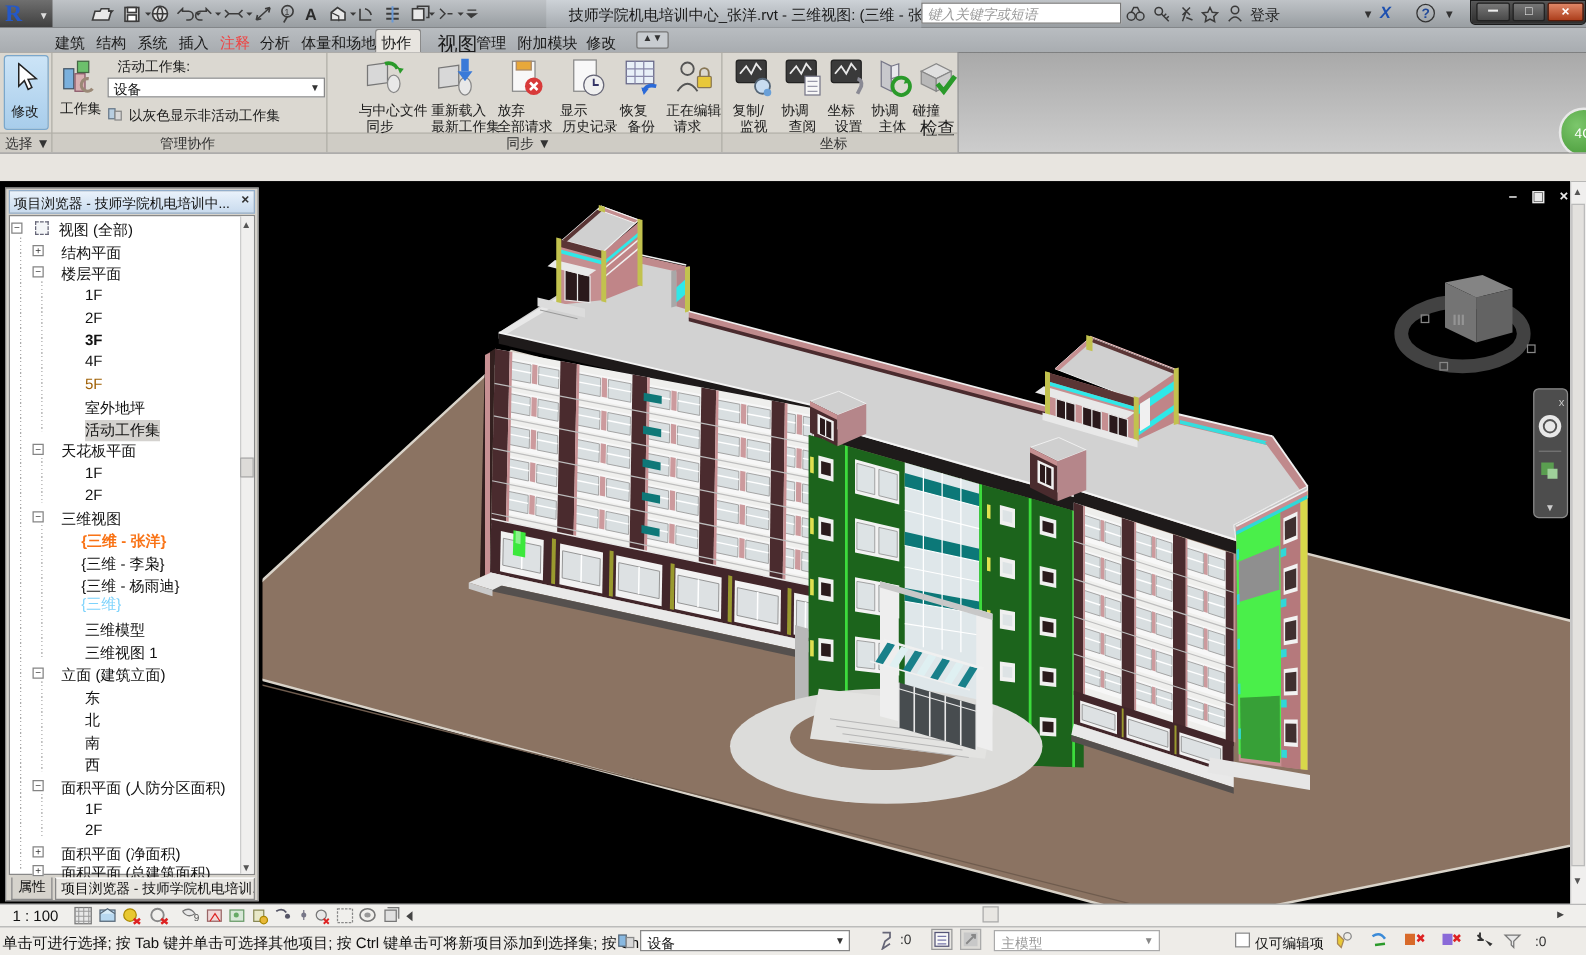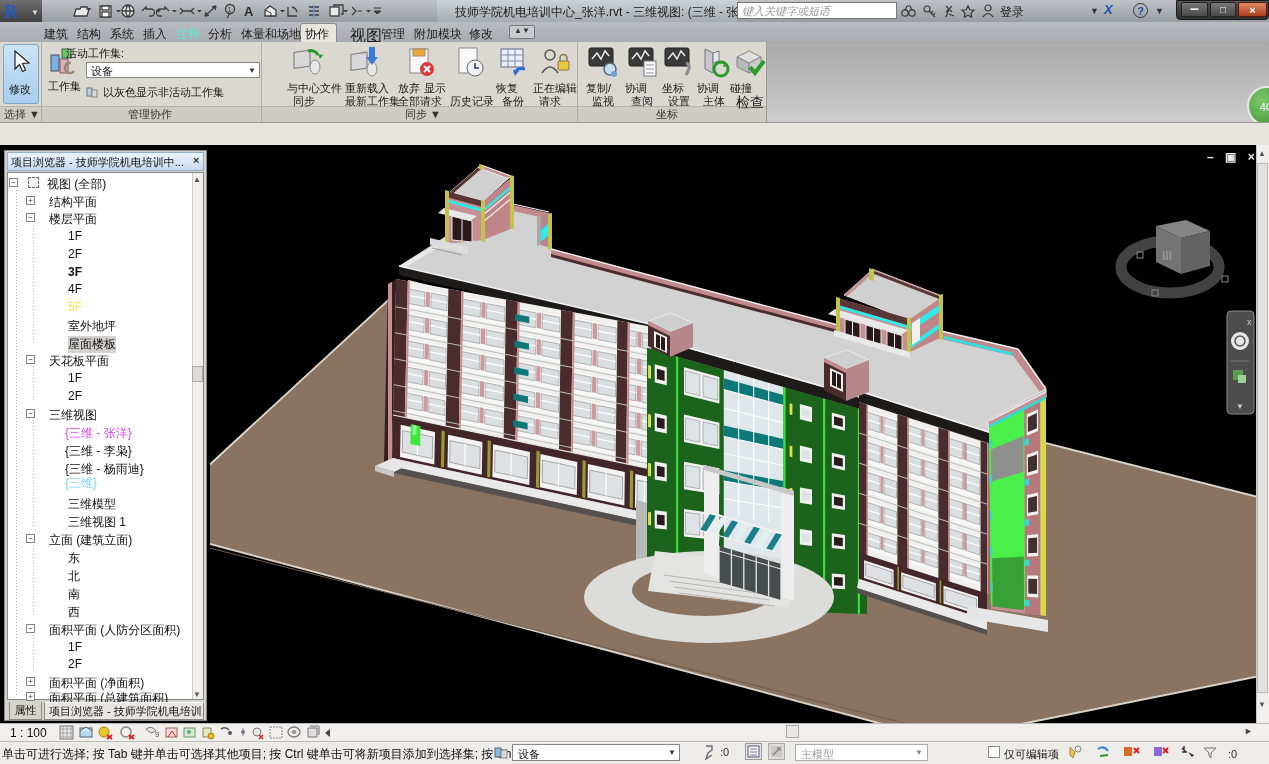--- a/index.html
+++ b/index.html
@@ -73,21 +73,21 @@
 <div class="abs" style="left:1181px;top:2px;width:27px;height:15px;background:linear-gradient(#777,#4a4a4a);border:1px solid #222;border-radius:2px;color:#eee;text-align:center;line-height:11px;font-weight:bold">–</div>
 <div class="abs" style="left:1210px;top:2px;width:26px;height:15px;background:linear-gradient(#777,#4a4a4a);border:1px solid #222;border-radius:2px;color:#eee;text-align:center;font-size:10px;line-height:14px">□</div>
 <div class="abs" style="left:1238px;top:2px;width:29px;height:15px;background:linear-gradient(#e08767,#ad3f1d);border:1px solid #5a1a08;border-radius:2px;color:#fff;text-align:center;font-size:11px;line-height:14px;font-weight:bold">×</div>
 
 <div class="abs" style="left:0;top:22px;width:1269px;height:20px;background:linear-gradient(#b9bdc1,#a8acb0)"></div>
 <div class="abs" style="left:300px;top:23px;width:37px;height:19px;background:#e8e5e0;border:1px solid #8a8a8a;border-bottom:none;border-radius:3px 3px 0 0"></div>
 <div class="abs" style="top:26px;font-size:12px;color:#1a1a1a;white-space:nowrap;left:44px">建筑</div>
 <div class="abs" style="top:26px;font-size:12px;color:#1a1a1a;left:77px">结构</div>
 <div class="abs" style="top:26px;font-size:12px;color:#1a1a1a;left:110px">系统</div>
 <div class="abs" style="top:26px;font-size:12px;color:#1a1a1a;left:143px">插入</div>
-<div class="abs" style="top:26px;font-size:12px;color:#5eead4;left:176px">注释</div>
+<div class="abs" style="top:26px;font-size:12px;color:#ef4444;left:176px">注释</div>
 <div class="abs" style="top:26px;font-size:12px;color:#1a1a1a;left:208px">分析</div>
 <div class="abs" style="top:26px;font-size:12px;color:#1a1a1a;left:241px">体量和场地</div>
 <div class="abs" style="top:26px;font-size:12px;color:#1a1a1a;left:305px">协作</div>
 <div class="abs" style="top:26px;font-size:16px;color:#1a1a1a;left:350px">视图</div>
 <div class="abs" style="top:26px;font-size:12px;color:#1a1a1a;left:381px">管理</div>
 <div class="abs" style="top:26px;font-size:12px;color:#1a1a1a;left:414px">附加模块</div>
 <div class="abs" style="top:26px;font-size:12px;color:#1a1a1a;left:469px">修改</div>
 <div class="abs" style="left:509px;top:25px;width:26px;height:14px;border:1px solid #777;border-radius:2px;background:#c8ccd0;font-size:8px;text-align:center;color:#333">▲▼</div>
 
 <div class="abs" style="left:0;top:42px;width:1269px;height:80px;background:linear-gradient(#a9a9a9,#cdcdcd)"></div>
@@ -106,21 +106,21 @@
 <div class="abs" style="left:4px;top:107px;font-size:11px;color:#333">选择 ▼</div>
 
 <div class="abs" style="left:49px;top:47px;width:30px;height:30px">
  <svg width="30" height="30">
       <rect x="2" y="8" width="8" height="16" fill="#7ab0dd" stroke="#456"></rect>
       <rect x="11" y="12" width="8" height="14" fill="#d8b0b2" stroke="#856"></rect>
       <rect x="13" y="2" width="9" height="9" fill="#6cc06c" stroke="#464"></rect>
       <path d="M22 16 a5 5 0 1 0 3 8" fill="none" stroke="#9a8876" stroke-width="2.5"></path>
     </svg></div>
 <div class="abs" style="left:48px;top:79px;font-size:11px;color:#1a1a1a">工作集</div>
-<div class="abs" style="left:66px;top:46px;font-size:11px;color:#1a1a1a">活动工作集:</div>
+<div class="abs" style="left:94px;top:46px;font-size:11px;color:#1a1a1a">活动工作集:</div>
 <div class="abs" style="left:86px;top:62px;width:174px;height:16px;background:#fff;border:1px solid #888"></div>
 <div class="abs" style="left:91px;top:64px;font-size:11px;color:#111">设备</div>
 <div class="abs" style="left:248px;top:66px;font-size:8px;color:#333">▼</div>
 <div class="abs" style="left:86px;top:84px;width:13px;height:13px"><svg width="13" height="13">
       <rect x="1" y="3" width="5" height="8" fill="#b8cee0" stroke="#678"></rect>
       <rect x="6" y="5" width="5" height="7" fill="#d8d8d8" stroke="#888"></rect>
     </svg></div>
 <div class="abs" style="left:103px;top:85px;font-size:11px;color:#1a1a1a">以灰色显示非活动工作集</div>
 <div class="abs" style="left:128px;top:107px;font-size:11px;color:#333">管理协作</div>
 <div class="abs" style="left:290px;top:45px;width:34px;height:34px"><svg width="34" height="34">
@@ -145,21 +145,21 @@
       <circle cx="23" cy="24" r="7" fill="#d83a3a"></circle>
       <path d="M20 21 l6 6 M26 21 l-6 6" stroke="#fff" stroke-width="2"></path>
     </svg></div>
 <div class="abs" style="left:398px;top:81px;font-size:11px;color:#1a1a1a;white-space:nowrap">放弃</div>
 <div class="abs" style="left:398px;top:94px;font-size:11px;color:#1a1a1a;white-space:nowrap">全部请求</div>
 <div class="abs" style="left:453px;top:45px;width:34px;height:34px"><svg width="34" height="34">
       <rect x="6" y="3" width="18" height="25" fill="#f8f8f8" stroke="#888"></rect>
       <circle cx="22" cy="23" r="8" fill="#f0f0f0" stroke="#667"></circle>
       <path d="M22 18 v5 h4" stroke="#336" stroke-width="1.5" fill="none"></path>
     </svg></div>
-<div class="abs" style="left:424px;top:81px;font-size:11px;color:#1a1a1a;white-space:nowrap">显示</div>
+<div class="abs" style="left:448px;top:81px;font-size:11px;color:#1a1a1a;white-space:nowrap">显示</div>
 <div class="abs" style="left:450px;top:94px;font-size:11px;color:#1a1a1a;white-space:nowrap">历史记录</div>
 <div class="abs" style="left:497px;top:45px;width:34px;height:34px"><svg width="34" height="34">
       <rect x="4" y="4" width="22" height="18" fill="#e8f0f8" stroke="#668"></rect>
       <path d="M4 10 h22 M4 16 h22 M11 4 v18 M18 4 v18" stroke="#88a" stroke-width="1"></path>
       <path d="M28 24 q-8 -2 -10 4" stroke="#2a6ad8" stroke-width="3" fill="none"></path>
       <path d="M16 25 l2 6 l4 -5 z" fill="#2a6ad8"></path>
     </svg></div>
 <div class="abs" style="left:496px;top:81px;font-size:11px;color:#1a1a1a;white-space:nowrap">恢复</div>
 <div class="abs" style="left:502px;top:94px;font-size:11px;color:#1a1a1a;white-space:nowrap">备份</div>
 <div class="abs" style="left:538px;top:45px;width:34px;height:34px"><svg width="34" height="34">
@@ -796,30 +796,30 @@
 <div class="abs" style="left:28px;top:177px;width:11px;height:11px;border:1px dashed #667;background:#f4f6f8"></div>
 <div class="abs" style="left:47px;top:176px;font-size:12px;color:#111;white-space:nowrap">视图 (全部)</div>
 <div class="abs" style="left:26px;top:196px;width:9px;height:9px;background:#fff;border:1px solid #848484;font-size:8px;line-height:7px;text-align:center;color:#333">+</div>
 <div class="abs" style="left:49px;top:194px;font-size:12px;color:#111;white-space:nowrap">结构平面</div>
 <div class="abs" style="left:26px;top:213px;width:9px;height:9px;background:#fff;border:1px solid #848484;font-size:8px;line-height:7px;text-align:center;color:#333">−</div>
 <div class="abs" style="left:49px;top:211px;font-size:12px;color:#111;white-space:nowrap">楼层平面</div>
 <div class="abs" style="left:68px;top:229px;font-size:12px;color:#111;white-space:nowrap;">1F</div>
 <div class="abs" style="left:68px;top:247px;font-size:12px;color:#111;white-space:nowrap;">2F</div>
 <div class="abs" style="left:68px;top:265px;font-size:12px;color:#111;white-space:nowrap;font-weight:bold;">3F</div>
 <div class="abs" style="left:68px;top:282px;font-size:12px;color:#111;white-space:nowrap;text-align:center;">4F</div>
-<div class="abs" style="left:68px;top:300px;font-size:12px;color:#fde047;white-space:nowrap;">5F</div>
+<div class="abs" style="left:68px;top:300px;font-size:12px;color:#a16207;white-space:nowrap;">5F</div>
 <div class="abs" style="left:68px;top:318px;font-size:12px;color:#111;white-space:nowrap;">室外地坪</div>
-<div class="abs" style="left:68px;top:336px;font-size:12px;color:#111;white-space:nowrap;background:#d4d2cf;">屋面楼板</div>
+<div class="abs" style="left:68px;top:336px;font-size:12px;color:#111;white-space:nowrap;background:#d4d2cf;">活动工作集</div>
 <div class="abs" style="left:26px;top:355px;width:9px;height:9px;background:#fff;border:1px solid #848484;font-size:8px;line-height:7px;text-align:center;color:#333">−</div>
 <div class="abs" style="left:49px;top:353px;font-size:12px;color:#111;white-space:nowrap">天花板平面</div>
 <div class="abs" style="left:68px;top:371px;font-size:12px;color:#111;white-space:nowrap;">1F</div>
 <div class="abs" style="left:68px;top:389px;font-size:12px;color:#111;white-space:nowrap;">2F</div>
 <div class="abs" style="left:26px;top:409px;width:9px;height:9px;background:#fff;border:1px solid #848484;font-size:8px;line-height:7px;text-align:center;color:#333">−</div>
 <div class="abs" style="left:49px;top:407px;font-size:12px;color:#111;white-space:nowrap">三维视图</div>
-<div class="abs" style="left:65px;top:425px;font-size:12px;color:#d946ef;white-space:nowrap;font-weight:normal;text-align:center;">{三维 - 张洋}</div>
+<div class="abs" style="left:65px;top:425px;font-size:12px;color:#f97316;white-space:nowrap;font-weight:bold;text-align:center;">{三维 - 张洋}</div>
 <div class="abs" style="left:65px;top:443px;font-size:12px;color:#111;white-space:nowrap;">{三维 - 李枭}</div>
 <div class="abs" style="left:65px;top:461px;font-size:12px;color:#111;white-space:nowrap;">{三维 - 杨雨迪}</div>
 <div class="abs" style="left:65px;top:475px;font-size:12px;color:#7dd3fc;white-space:nowrap;">{三维}</div>
 <div class="abs" style="left:68px;top:496px;font-size:12px;color:#111;white-space:nowrap;">三维模型</div>
 <div class="abs" style="left:68px;top:514px;font-size:12px;color:#111;white-space:nowrap;">三维视图 1</div>
 <div class="abs" style="left:26px;top:534px;width:9px;height:9px;background:#fff;border:1px solid #848484;font-size:8px;line-height:7px;text-align:center;color:#333">−</div>
 <div class="abs" style="left:49px;top:532px;font-size:12px;color:#111;white-space:nowrap">立面 (建筑立面)</div>
 <div class="abs" style="left:68px;top:550px;font-size:12px;color:#111;white-space:nowrap;">东</div>
 <div class="abs" style="left:68px;top:568px;font-size:12px;color:#111;white-space:nowrap;">北</div>
 <div class="abs" style="left:68px;top:586px;font-size:12px;color:#111;white-space:nowrap;">南</div>

